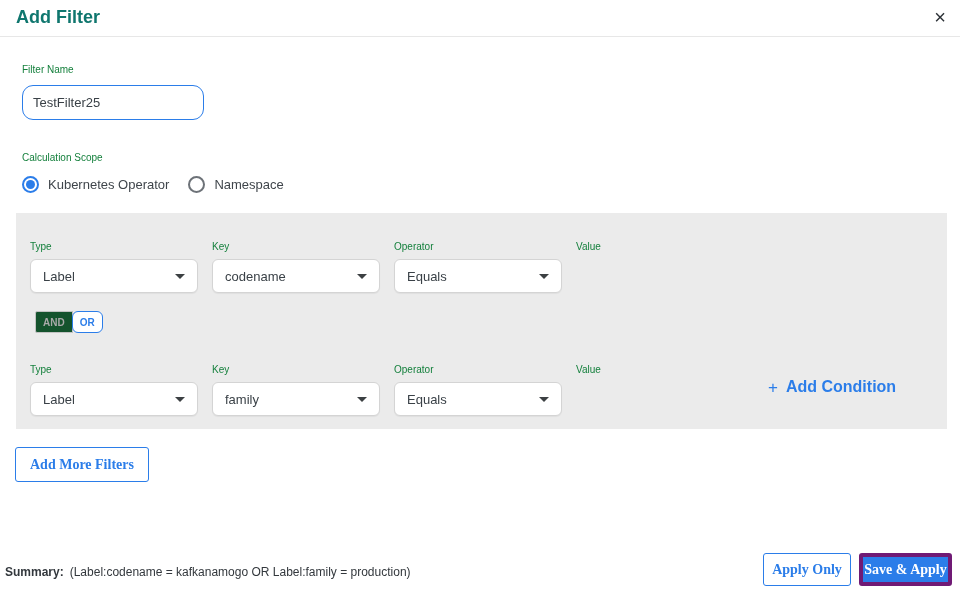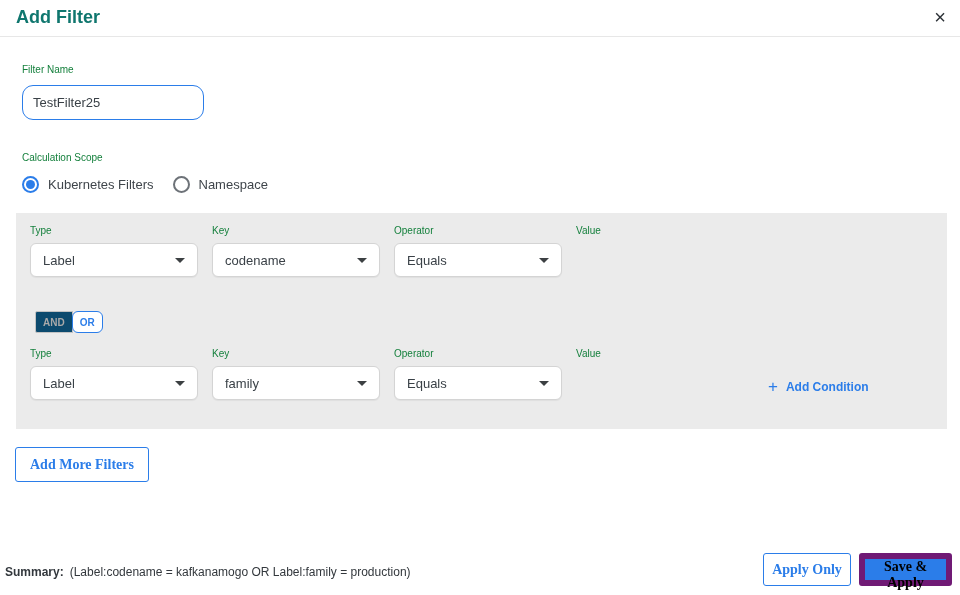--- a/index.html
+++ b/index.html
@@ -36,44 +36,44 @@
   .radio-circle.off { border: 2px solid #6d7278; }
   .radio-dot { width: 9px; height: 9px; border-radius: 50%; background: #2b7de9; }
   .radio-label { font-size: 13px; color: #3f454b; }
 
   
   .panel { position: absolute; left: 16px; top: 213px; width: 931px; height: 216px; background: #ebebeb; }
   .cond-row { position: absolute; left: 14px; display: flex; gap: 14px; }
   .cond-row.r1 { top: 12px; }
   .cond-row.r2 { top: 135px; }
   .field-group { width: 168px; }
-  .field-group .field-label { display: block; margin-bottom: 7px; }
+  .field-group .field-label { display: block; margin-bottom: 7px; margin-top: 16px; }
   .select-box {
     height: 34px; background: #fff; border: 1px solid #d4d4d4; border-radius: 6px;
     display: flex; align-items: center; justify-content: space-between;
     padding: 0 12px; cursor: pointer; box-shadow: 0 1px 1px rgba(0,0,0,0.05);
   }
   .select-value { font-size: 13px; color: #3a4147; }
   .caret { width: 0; height: 0; border-left: 5px solid transparent; border-right: 5px solid transparent; border-top: 5px solid #3c4043; flex: none; }
 
   
   .logic-toggle { position: absolute; left: 19px; top: 98px; display: flex; }
   .logic-seg { height: 22px; display: flex; align-items: center; justify-content: center; font-size: 10px; font-weight: 700; cursor: pointer; padding: 0 7px; }
-  .logic-and { background: #0c4a6e; border: 1px solid #c3c3c3; border-radius: 2px 0 0 2px; color: #a9a9a9; }
+  .logic-and { background: #14532d; border: 1px solid #c3c3c3; border-radius: 2px 0 0 2px; color: #a9a9a9; }
   .logic-or { background: #ffffff; border: 1px solid #2b7de9; border-radius: 6px; color: #2b7de9; margin-left: -1px; position: relative; z-index: 1; }
 
   
   .add-condition { position: absolute; left: 752px; top: 165px; display: flex; align-items: center; gap: 8px; color: #2b7de9; cursor: pointer; }
   .add-condition .plus { font-size: 17px; font-weight: 400; line-height: 17px; }
-  .add-condition .txt { font-size: 12px; font-weight: 700; }
+  .add-condition .txt { font-size: 16px; font-weight: 700; }
 
   
   .btn { font-family: Liberation Serif, serif; font-weight: 700; font-size: 14px; border-radius: 3px; cursor: pointer; }
   .btn-outline { background: #fff; border: 1px solid #2b7de9; color: #2b7de9; }
-  .btn-fill { background: #2b7de9; border: 6px solid #701a75; color: #000000; }
+  .btn-fill { background: #2b7de9; border: 4px solid #701a75; color: #ffffff; }
   .btn-add-more { position: absolute; left: 15px; top: 447px; height: 35px; padding: 0 14px; }
   .btn-apply-only { position: absolute; left: 763px; top: 553px; width: 88px; height: 33px; }
   .btn-save-apply { position: absolute; left: 859px; top: 553px; width: 93px; height: 33px; }
 
   
   .summary { position: absolute; left: 5px; top: 565px; font-size: 12px; color: #33383d; }
   .summary .s-label { font-weight: 700; margin-right: 6px; }
 </style>
 </head>
 <body>
@@ -85,21 +85,21 @@
 
 <div class="field-label lbl-filter-name">Filter Name</div>
 <input class="filter-name-input" type="text" value="TestFilter25" style="">
 
 <div class="field-label lbl-calc-scope">Calculation Scope</div>
 <div class="radio-row">
   <div class="radio-option">
     <span class="radio-circle on">
         <span class="radio-dot"></span>
       </span>
-    <span class="radio-label">Kubernetes Filters</span>
+    <span class="radio-label">Kubernetes Operator</span>
   </div>
   <div class="radio-option">
     <span class="radio-circle off"></span>
     <span class="radio-label">Namespace</span>
   </div>
 </div>
 
 <div class="panel">
 
   <div class="cond-row r1">

